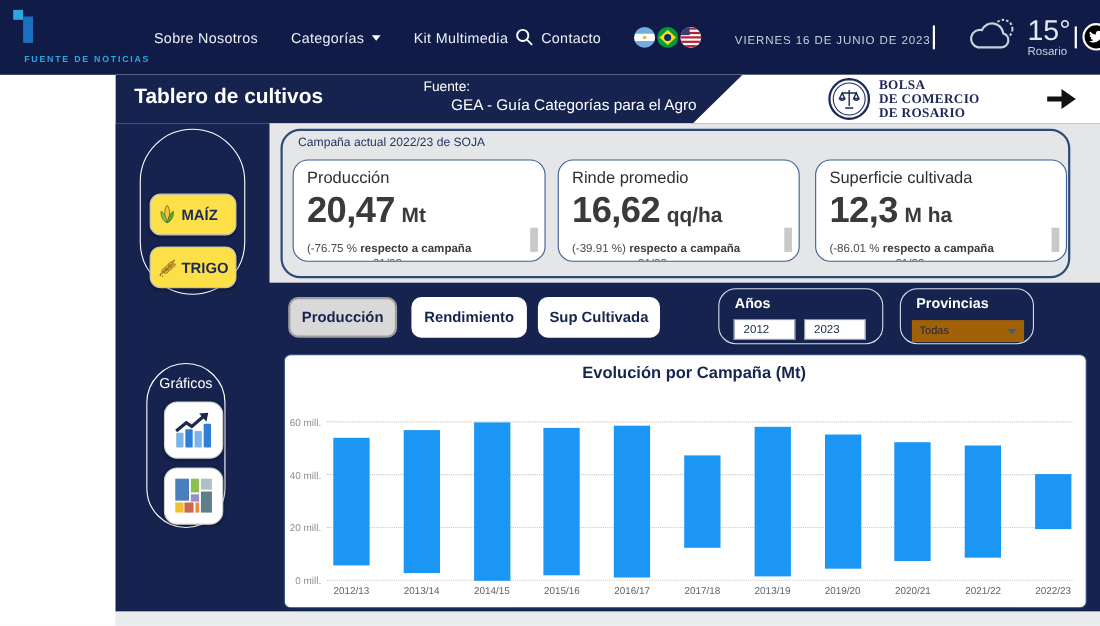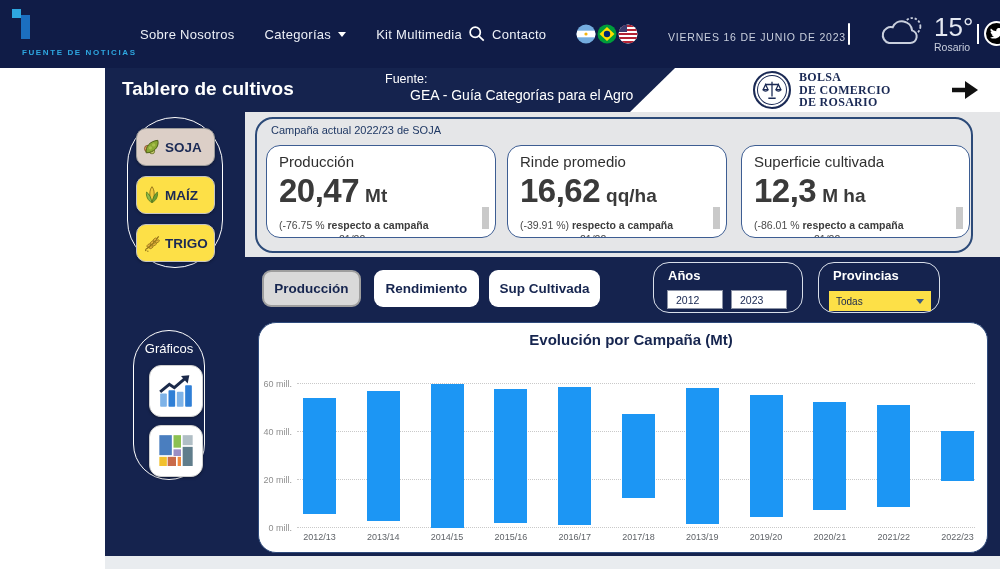--- a/index.html
+++ b/index.html
@@ -80,26 +80,26 @@
   .tab{ position:absolute; top:202px; height:37px; border-radius:9px; background:#fff; display:flex; align-items:center;
         justify-content:center; font-size:13.5px; font-weight:bold; color:#16254F; cursor:pointer; }
   .tab.selected{ background:var(--tab-selected-bg); border:2px solid #9E9E9E; }
   .tab-0{ left:157px; width:99px; } .tab-1{ left:269px; width:105px; } .tab-2{ left:384px; width:111px; }
   .years-panel{ position:absolute; left:548px; top:194px; width:150px; height:51px; border:1.5px solid #D8DEE9; border-radius:16px; }
   .panel-label{ position:absolute; left:14px; top:5px; color:#fff; font-size:13px; font-weight:bold; }
   .yr{ position:absolute; top:27px; width:56px; height:19px; border:1px solid #8C93A6; background:#fff; color:#16254F;
        font-size:10.5px; font-family:"Liberation Sans",sans-serif; padding-left:8px; }
   .yr-from{ left:13px; } .yr-to{ left:77px; }
   .prov-panel{ position:absolute; left:713px; top:194px; width:122px; height:51px; border:1.5px solid #D8DEE9; border-radius:16px; }
-  .select{ position:absolute; left:10px; top:28px; width:102px; height:20px; background:#fde047; display:flex; align-items:center;
+  .select{ position:absolute; left:10px; top:28px; width:102px; height:20px; background:#a16207; display:flex; align-items:center;
            justify-content:space-between; padding:0 7px; font-size:10px; color:#16254F; cursor:pointer; }
   .select .chev{ border-top-color:#3C5A85; }
 
   
-  .chart-card{ position:absolute; left:153px; top:254px; width:730px; height:231px; background:#fff; border:1px solid #2F4B7C; border-radius:18px;padding-left:16px; }
+  .chart-card{ position:absolute; left:153px; top:254px; width:730px; height:231px; background:#fff; border:1px solid #2F4B7C; border-radius:6px;padding-left:16px; }
   .chart-title{ text-align:center; margin-top:8px; font-size:15px; font-weight:bold; color:#16254F; }
   .chart-grid{ position:absolute; inset:0; }
   .gridline{ position:absolute; left:38px; right:12px; height:0; border-top:1px dotted #C9C9C9; }
   .ytick{ position:absolute; left:2px; width:31px; text-align:right; font-size:9px; color:#8E8E8E; }
   .chart-plot{ position:absolute; left:44px; right:13px; bottom:24px; height:144px; display:flex; justify-content:space-between; align-items:flex-end; }
   .bar-slot{ position:relative; width:33px; height:100%; display:flex; align-items:center; }
   .bar{ width:100%; cursor:pointer; }
   .bar-xlabel{ position:absolute; top:100%; margin-top:4px; left:50%; transform:translateX(-50%); font-size:9px; color:#5F6368; white-space:nowrap; }
 </style>
 </head>
@@ -231,30 +231,20 @@
       </div>
       <span class="header-arrow">
         <svg width="30" height="24" viewBox="0 0 30 24">
             <path d="M2 12h17" stroke="#111" stroke-width="4.5"></path>
             <path d="M15 3l13 9-13 9z" fill="#111"></path>
           </svg>
       </span>
     </div>
 
     <div class="crops-panel">
-      <div class="crop-btn selected" style="top:10px">
-        <svg width="20" height="20" viewBox="0 0 24 24">
-            <circle cx="7" cy="14" r="4" fill="#E9A06B" stroke="#7A4A1E"></circle>
-            <circle cx="12" cy="17" r="3.2" fill="#C7CF6E" stroke="#6B702F"></circle>
-            <path d="M5 19C4 12 9 5 19 4c2 8-5 15-14 15Z" fill="#8AA832" stroke="#4C5E14" stroke-width="1.2"></path>
-            <circle cx="10" cy="13" r="2" fill="#A9C04C"></circle>
-            <circle cx="14" cy="9.5" r="2" fill="#A9C04C"></circle>
-          </svg>
-        <span>SOJA</span>
-      </div>
       <div class="crop-btn" style="top:58px">
         <svg width="20" height="20" viewBox="0 0 24 24">
             <path d="M12 2c3.5 4 3.5 13 0 19-3.5-6-3.5-15 0-19Z" fill="#F0C93C" stroke="#8A6A16"></path>
             <path d="M11.9 21C7 19 4.5 13 5.5 8.5 9 11 11 15.5 11.9 21Z" fill="#8FBA4C" stroke="#4F7A1E"></path>
             <path d="M12.1 21c4.9-2 7.4-8 6.4-12.5-3.5 2.5-5.5 7-6.4 12.5Z" fill="#6E9E35" stroke="#4F7A1E"></path>
           </svg>
         <span>MAÍZ</span>
       </div>
       <div class="crop-btn" style="top:106px">
         <svg width="20" height="20" viewBox="0 0 24 24">

